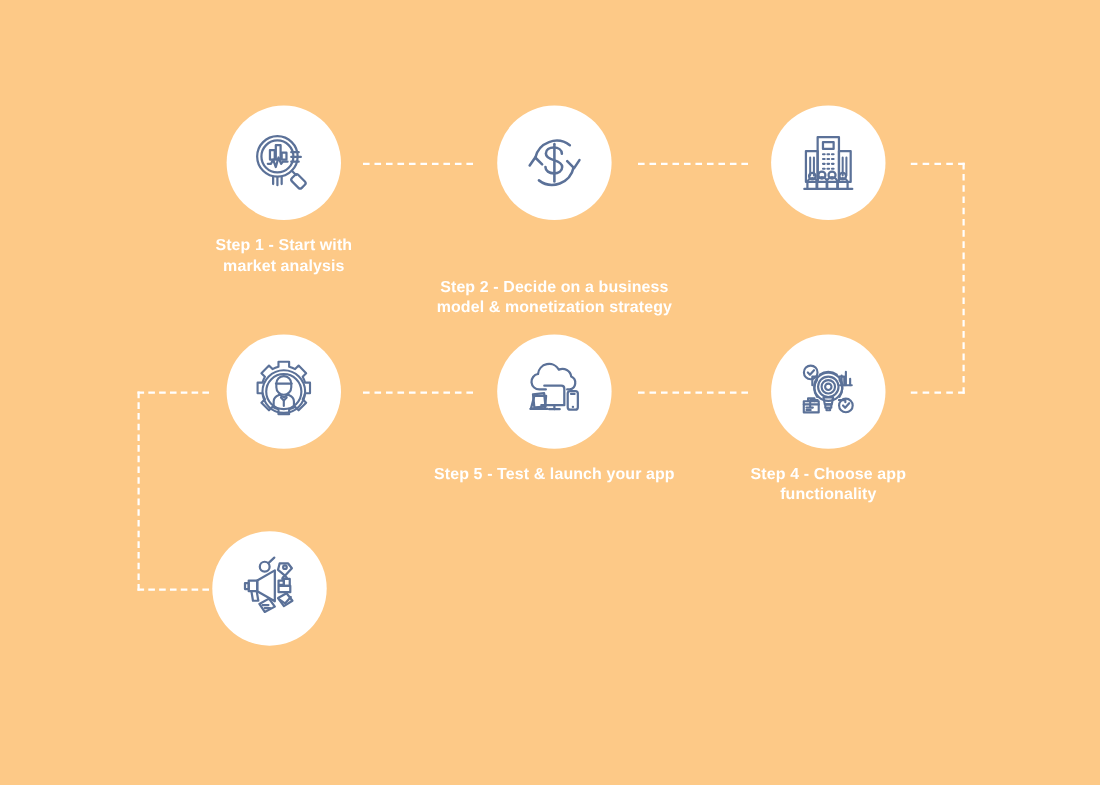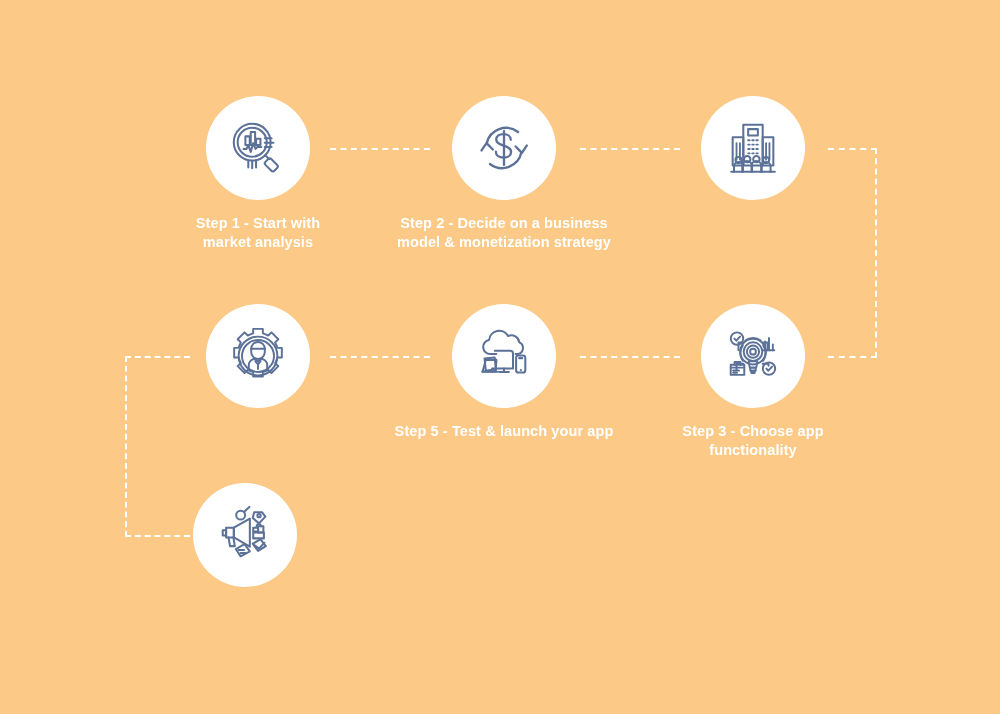--- a/index.html
+++ b/index.html
@@ -93,21 +93,21 @@
           <path d="M22 45 v7 M26 45.5 v7.5 M30 45 v7"></path>
           <path d="M39.5 39.5 l4 4"></path>
           <rect x="41.5" y="43" width="8.5" height="13" rx="2.2" transform="rotate(-45 45.7 49.5)"></rect>
         </svg>
       </span>
     </div>
     <div class="caption">Step 1 - Start with
 market analysis</div>
   </div>
 
-  <div class="step" style="left:364px; top:96px;">
+  <div class="step" style="left:364px; top:96px;gap:38px;">
     <div class="bubble">
       <span>
         <svg width="62" height="62" viewBox="0 0 64 64" fill="none" stroke="#5b7198" stroke-width="2.4" stroke-linecap="round" stroke-linejoin="round">
           <path d="M50 36.5 A20.5 20.5 0 0 1 17.5 48.5"></path>
           <path d="M14 27.5 A20.5 20.5 0 0 1 46.5 15.5"></path>
           <path d="M44 30.5 l6.5 6.5 l5 -7.5"></path>
           <path d="M20.5 33.5 l-6.5 -6.5 l-5.2 7.5"></path>
           <path d="M32 14.5 v35"></path>
           <path d="M39 23.5 c0 -3.6 -3.3 -5.8 -7.5 -5.8 c-4.2 0 -7.5 2 -7.5 5.6 c0 3.4 2.8 4.8 7.5 6.2 c4.8 1.4 7.8 2.9 7.8 6.5 c0 3.7 -3.5 5.9 -7.8 5.9 c-4.3 0 -7.9 -2.3 -7.9 -6"></path>
         </svg>
@@ -206,21 +206,21 @@
           <path d="M45.8 45 l2 2.2 l3.8 -4.3"></path>
           <path d="M44.5 26 v-9 M48.5 26 v-12.5 M52.5 26 v-6"></path>
           <path d="M43 26 h11"></path>
           <rect x="9" y="41" width="14" height="10.5"></rect>
           <path d="M9 44 h14"></path>
           <path d="M11.5 47 h6 M11.5 49.3 h4"></path>
           <path d="M13 41 v-2.8 h6 v2.8"></path>
         </svg>
       </span>
     </div>
-    <div class="caption">Step 3 - Choose app
+    <div class="caption">Step 4 - Choose app
 functionality</div>
   </div>
 
   <div class="step" style="left:105px; top:483px;">
     <div class="bubble">
       <span>
         <svg width="62" height="62" viewBox="0 0 64 64" fill="none" stroke="#5b7198" stroke-width="2.1" stroke-linecap="round" stroke-linejoin="round">
           <path d="M20.5 24.5 l16.5 -9.5 v29 l-16.5 -9.5 z"></path>
           <rect x="12.5" y="24.5" width="8" height="10"></rect>
           <path d="M9 27 h3.5 v5.5 h-3.5 z"></path>

